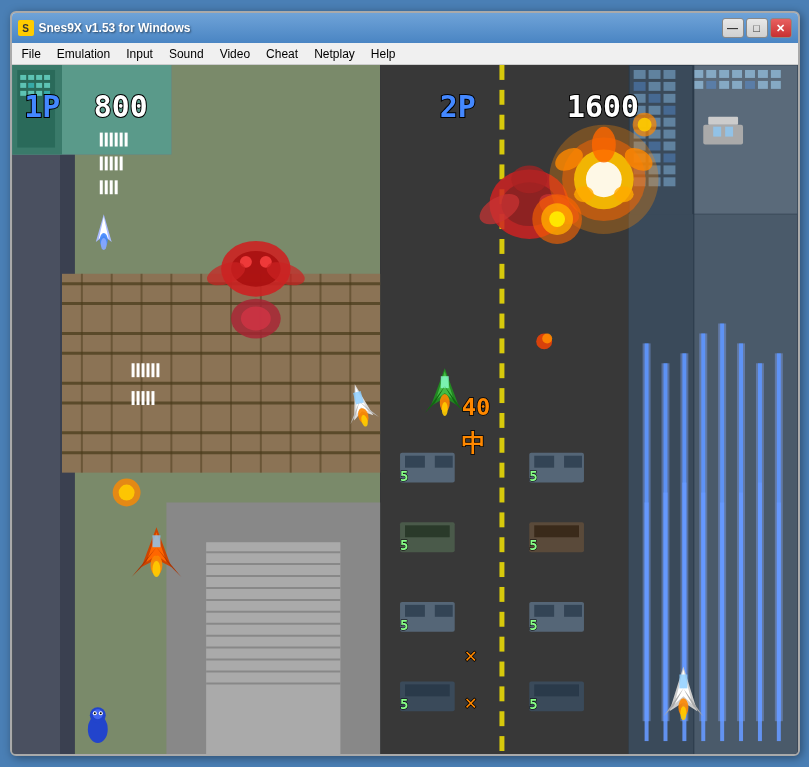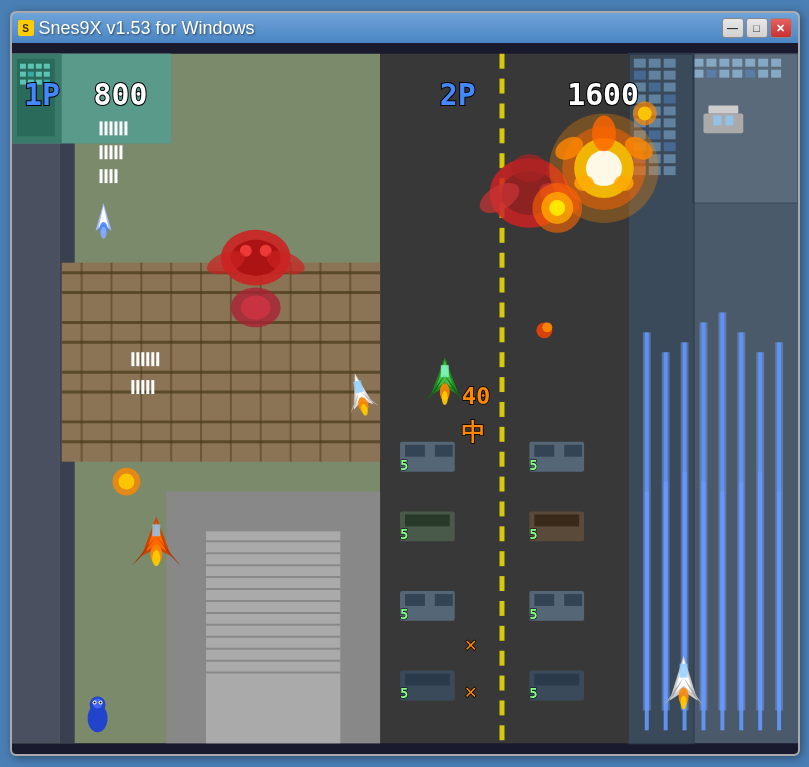--- a/index.html
+++ b/index.html
@@ -49,22 +49,22 @@
       font-size: 10px;
       display: flex;
       align-items: center;
       justify-content: center;
       color: #333;
       font-weight: bold;
     }
 
     .title-text {
       color: white;
-      font-size: 18px;
-      font-weight: normal;
+      font-size: 12px;
+      font-weight: bold;
       text-shadow: 1px 1px 2px rgba(0,0,0,0.5);
     }
 
     .title-buttons {
       display: flex;
       gap: 2px;
     }
 
     .title-btn {
       width: 22px;
@@ -136,20 +136,30 @@
       </div>
       <span class="title-text">Snes9X v1.53 for Windows</span>
     </div>
     <div class="title-buttons">
       <div class="title-btn minimize">—</div>
       <div class="title-btn maximize">□</div>
       <div class="title-btn close">✕</div>
     </div>
   </div>
 
+  <div class="menu-bar">
+    <div class="menu-item">File</div>
+    <div class="menu-item">Emulation</div>
+    <div class="menu-item">Input</div>
+    <div class="menu-item">Sound</div>
+    <div class="menu-item">Video</div>
+    <div class="menu-item">Cheat</div>
+    <div class="menu-item">Netplay</div>
+    <div class="menu-item">Help</div>
+  </div>
 
   <div class="game-area">
     <div class="game-canvas">
 
       <svg class="svg-layer" viewBox="0 0 790 693">
 
         <rect x="0" y="0" width="370" height="693" fill="#7a8a6a"></rect>
 
         <rect x="0" y="0" width="48" height="693" fill="#4a5060"></rect>
         <rect x="48" y="0" width="15" height="693" fill="#3a4050"></rect>

